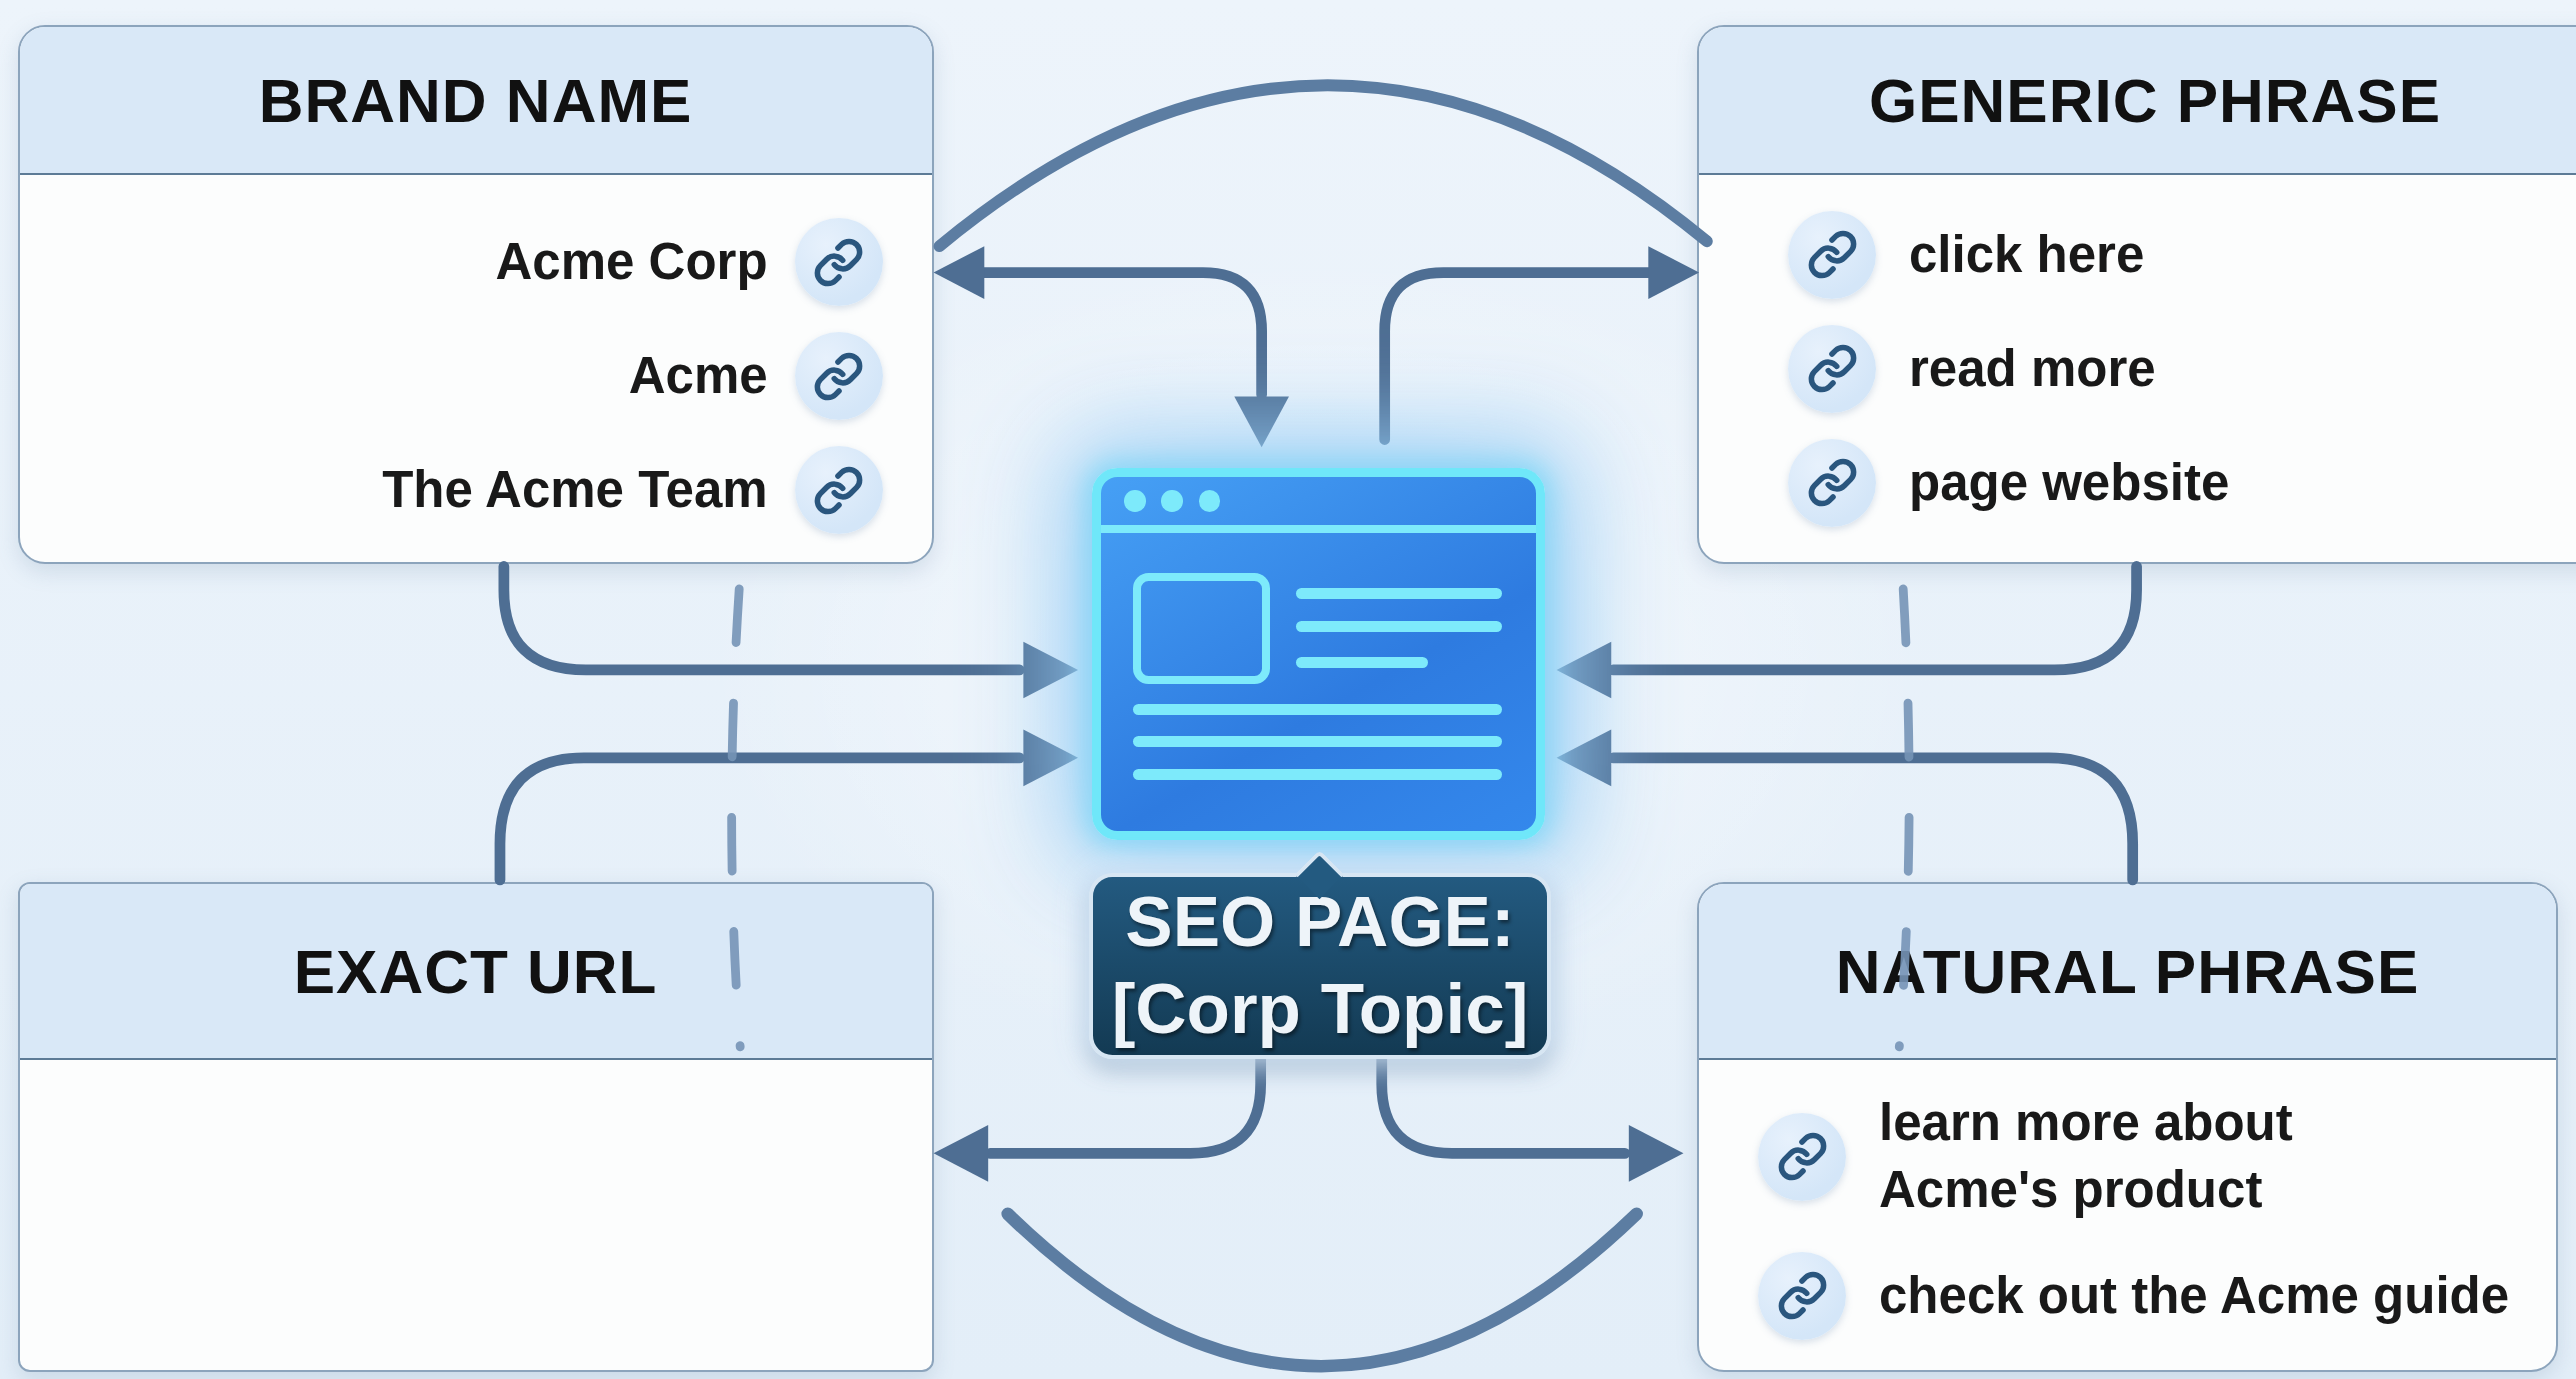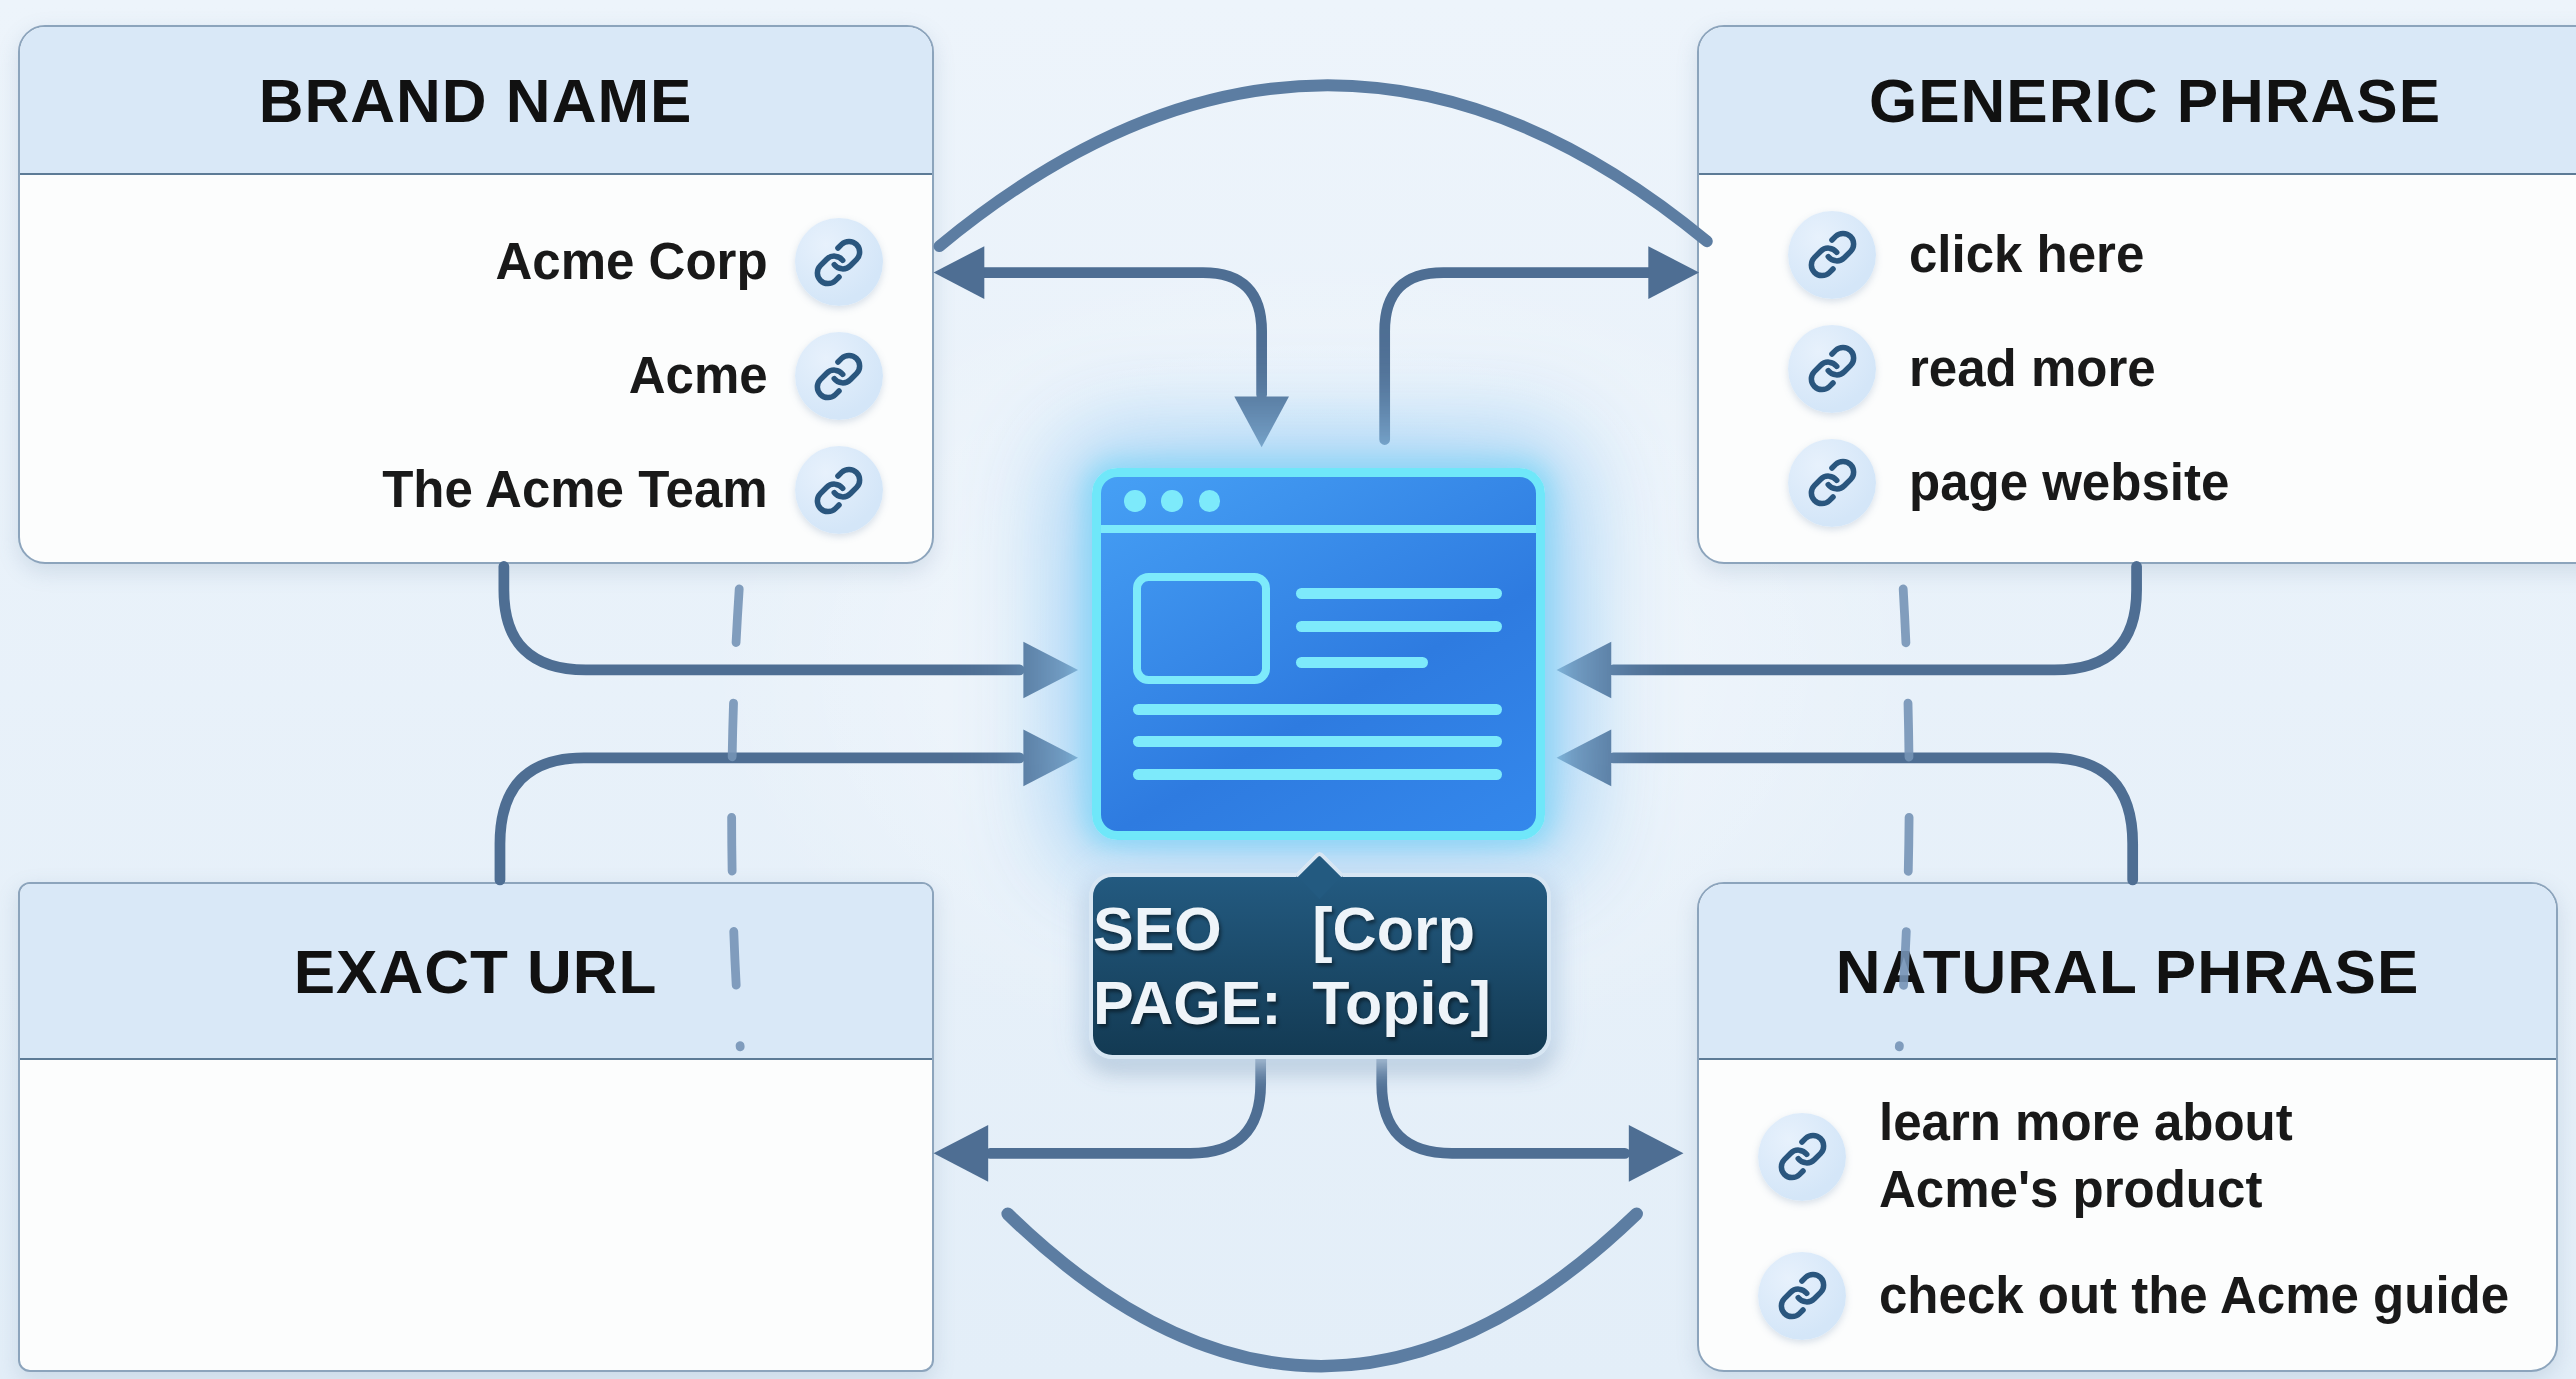--- a/index.html
+++ b/index.html
@@ -89,22 +89,22 @@
   .b-l3{left:195px; top:180px; width:132px;}
   .b-l4{left:32px;  top:227px; width:369px;}
   .b-l5{left:32px;  top:259px; width:369px;}
   .b-l6{left:32px;  top:292px; width:369px;}
 
   
   .seo-label{
     position:absolute; left:1089px; top:873px; width:462px; height:186px;
     background:linear-gradient(180deg, var(--label-bg1), var(--label-bg2));
     border:4.9px solid var(--label-border); border-radius:23.4px;
-    display:flex; flex-direction:row; align-items:center; justify-content:center;
-    color:var(--label-text); font-weight:700; font-size:61px; line-height:1.22;
+    display:flex; flex-direction:column; align-items:center; justify-content:center;
+    color:var(--label-text); font-weight:700; font-size:71px; line-height:1.22;
     text-shadow:2px 2.9px 3.9px rgba(0,0,0,.45);
     box-shadow:0 0 29px 7.8px rgba(210,230,248,.9), 0 9.8px 21.5px rgba(25,55,85,.35);
   }
   .seo-pointer{
     position:absolute; left:50%; top:-20.5px; width:35px; height:35px; margin-left:-17.6px;
     background:var(--label-bg1); transform:rotate(45deg);
     border-left:4.9px solid var(--label-border); border-top:4.9px solid var(--label-border);
     border-radius:5.9px 0 0 0;
   }
 </style>

